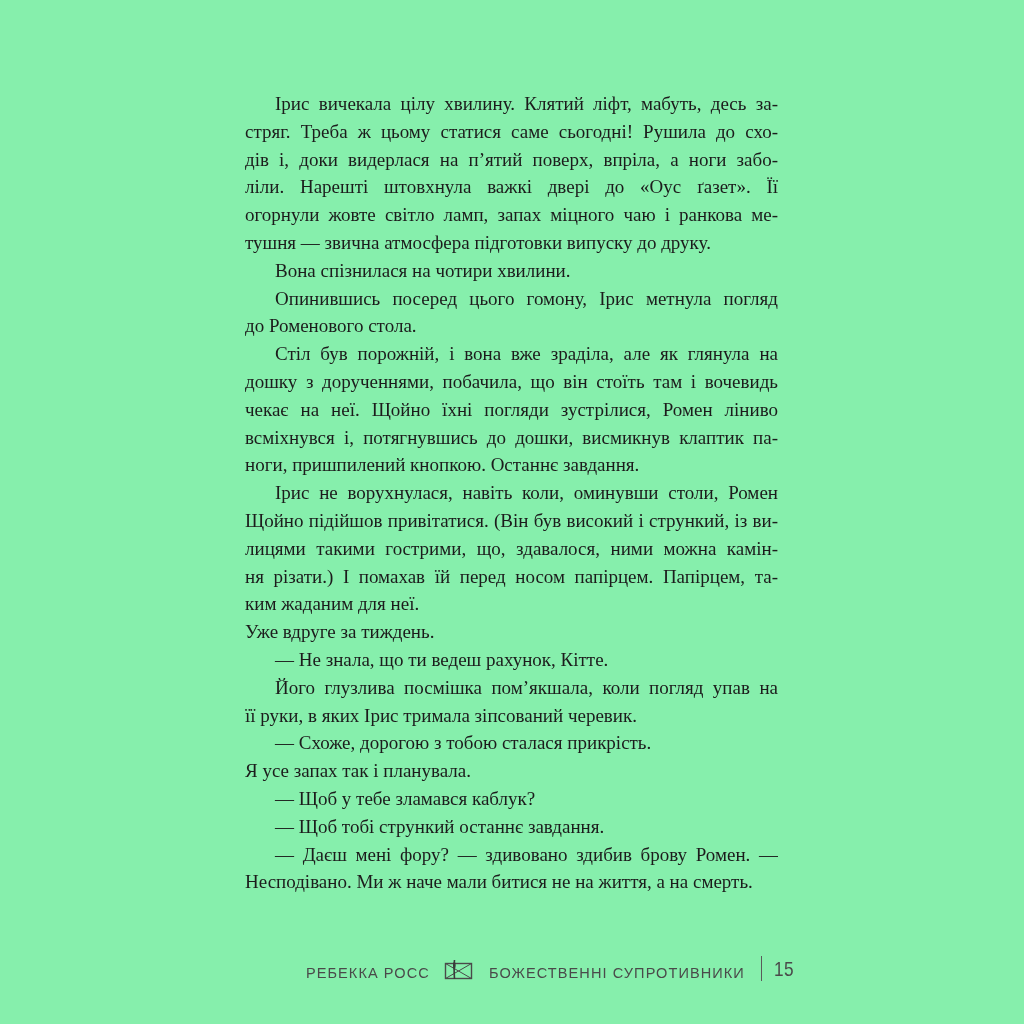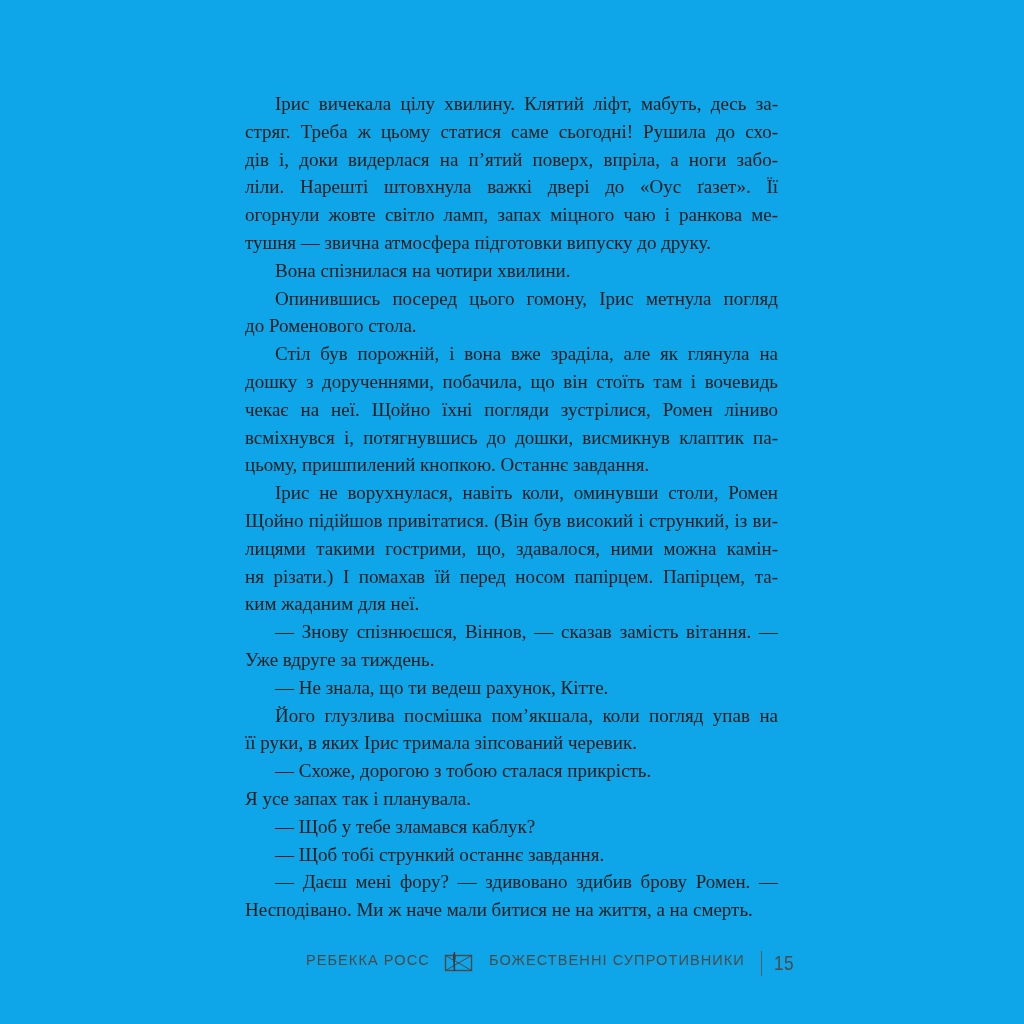--- a/index.html
+++ b/index.html
@@ -1,20 +1,20 @@
 <!DOCTYPE html>
 <html><head>
 <meta charset="utf-8">
 <style>
   html, body { margin: 0; padding: 0; }
   .page {
     position: relative;
     width: 1024px;
     height: 1024px;
-    background: #0ea5e9;
+    background: #86efac;
     overflow: hidden;
     font-family: "Liberation Serif", serif;
   }
   .text-block {
     position: absolute;
     left: 245px;
     top: 90px;
     width: 533px;
     font-size: 19px;
     line-height: 27.8px;
@@ -28,21 +28,21 @@
     white-space: normal;
   }
   .para .line.first { text-indent: 30px; }
   .para .line.last { text-align-last: left; }
   .footer {
     position: absolute;
     top: 951px;
     right: 226px;
     height: 30px;
     display: flex;
-    align-items: flex-start;
+    align-items: flex-end;
     gap: 12px;
     font-family: "Liberation Sans", sans-serif;
     color: #4a4a4a;
   }
   .footer .label {
     font-size: 15px;
     letter-spacing: 1.1px;
     white-space: nowrap;
     transform: scaleX(0.97);
   }
@@ -82,31 +82,30 @@
       </div>
       <div class="para">
         <div class="line first">Опинившись посеред цього гомону, Ірис метнула погляд</div>
         <div class="line last">до Роменового стола.</div>
       </div>
       <div class="para">
         <div class="line first">Стіл був порожній, і вона вже зраділа, але як глянула на</div>
         <div class="line">дошку з дорученнями, побачила, що він стоїть там і вочевидь</div>
         <div class="line">чекає на неї. Щойно їхні погляди зустрілися, Ромен ліниво</div>
         <div class="line">всміхнувся і, потягнувшись до дошки, висмикнув клаптик па-</div>
-        <div class="line last">цьому, пришпилений кнопкою. Останнє завдання.</div>
+        <div class="line last">ноги, пришпилений кнопкою. Останнє завдання.</div>
       </div>
       <div class="para">
         <div class="line first">Ірис не ворухнулася, навіть коли, оминувши столи, Ромен</div>
         <div class="line">Щойно підійшов привітатися. (Він був високий і стрункий, із ви-</div>
         <div class="line">лицями такими гострими, що, здавалося, ними можна камін-</div>
         <div class="line">ня різати.) І помахав їй перед носом папірцем. Папірцем, та-</div>
         <div class="line last">ким жаданим для неї.</div>
       </div>
       <div class="para">
-        <div class="line first">— Знову спізнюєшся, Віннов, — сказав замість вітання. —</div>
         <div class="line last">Уже вдруге за тиждень.</div>
       </div>
       <div class="para">
         <div class="line first last">— Не знала, що ти ведеш рахунок, Кітте.</div>
       </div>
       <div class="para">
         <div class="line first">Його глузлива посмішка пом’якшала, коли погляд упав на</div>
         <div class="line last">її руки, в яких Ірис тримала зіпсований черевик.</div>
       </div>
       <div class="para">

